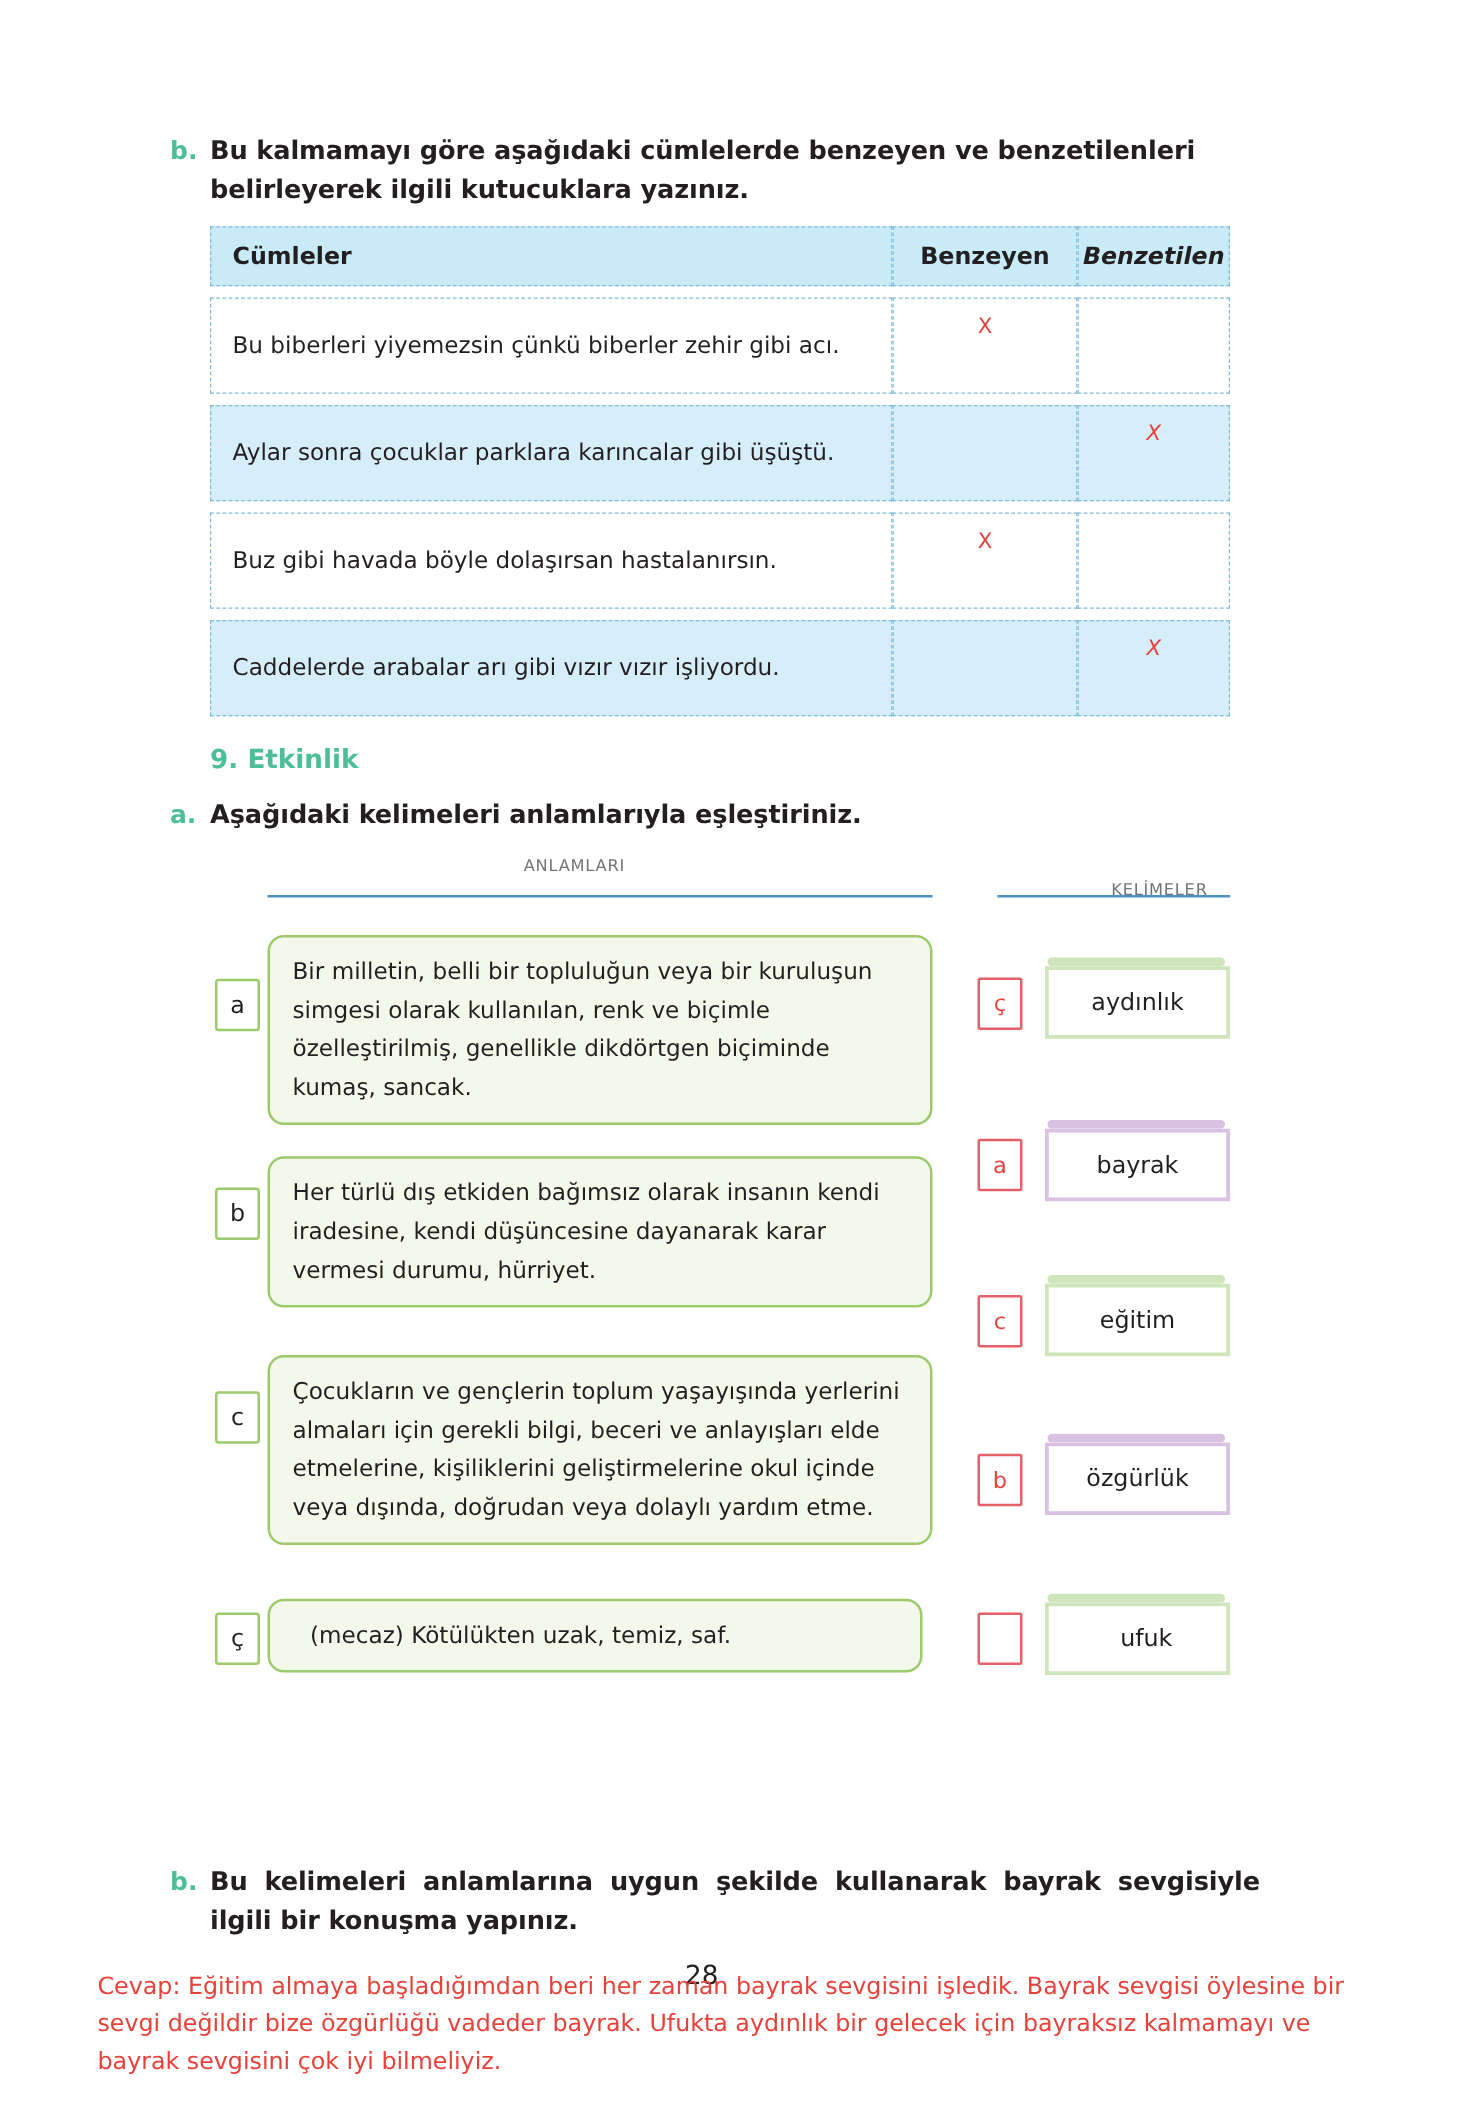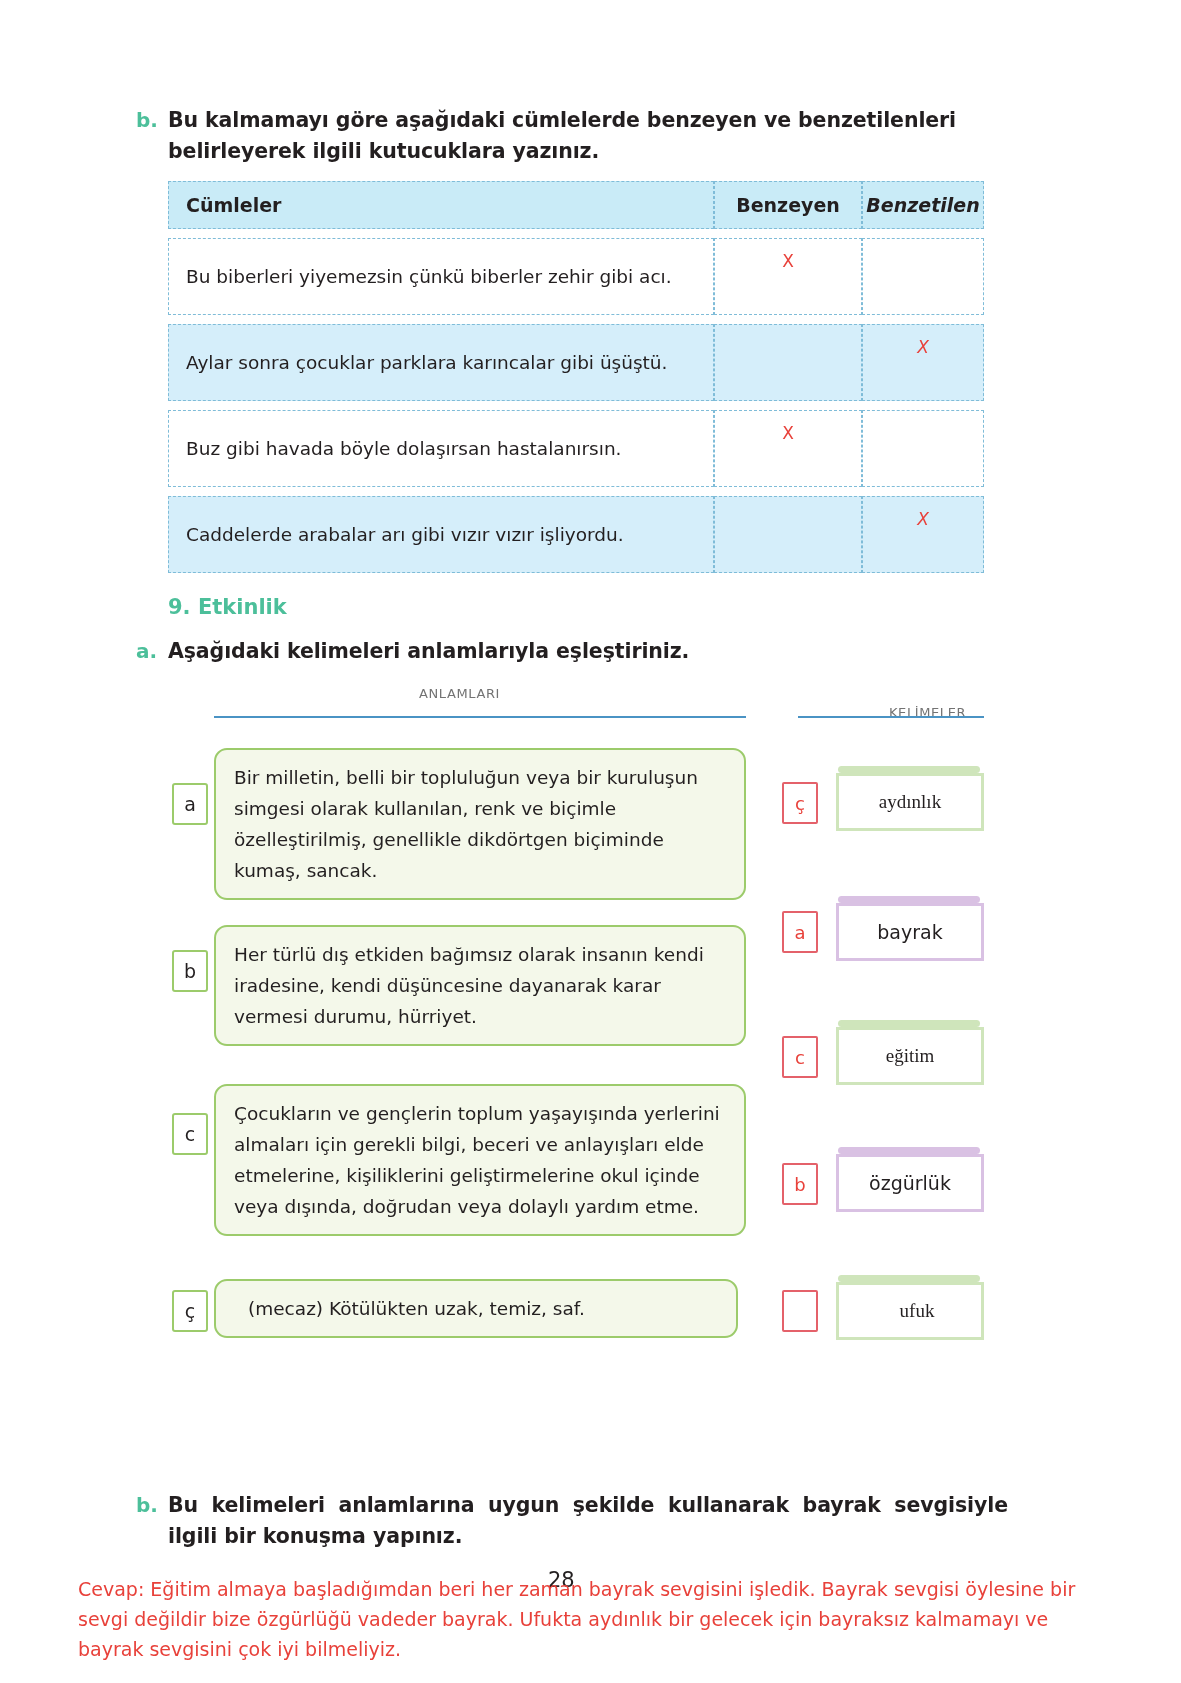--- a/index.html
+++ b/index.html
@@ -140,21 +140,21 @@
     position: absolute;
     width: 148px;
     height: 58px;
     background: #ffffff;
     display: flex;
     align-items: center;
     justify-content: center;
     font-size: 19px;
     color: #231f20;
   }
-  .word-card.green { border: 3px solid #cfe5bb; font-family: Liberation Serif, serif; }
+  .word-card.green { border: 3px solid #cfe5bb; }
   .word-card.purple { border: 3px solid #d9c1e3; }
   .card-shadow {
     position: absolute;
     height: 7px;
     width: 142px;
     border-radius: 4px;
   }
   .card-shadow.green { background: #cfe5bb; }
   .card-shadow.purple { background: #d9c1e3; }
 

